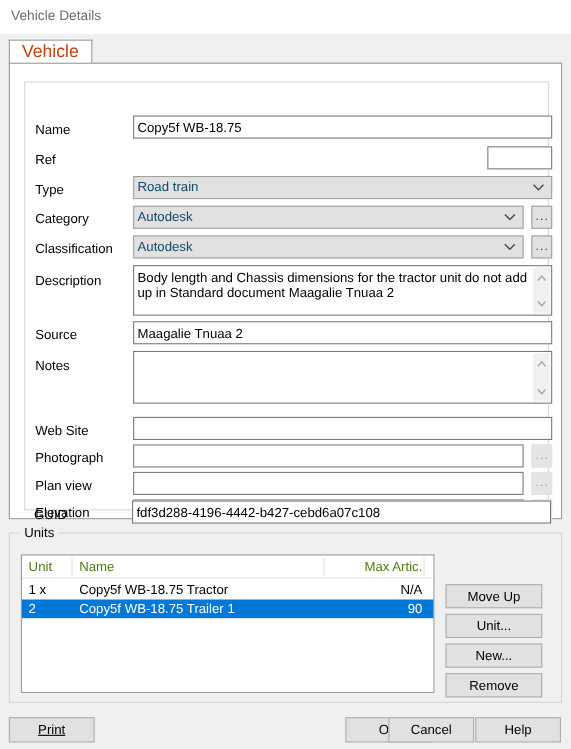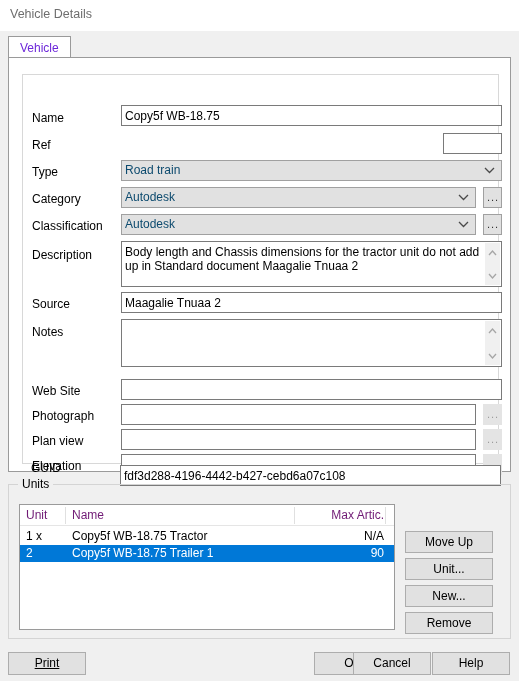--- a/index.html
+++ b/index.html
@@ -45,22 +45,22 @@
   .tab {
     position: absolute;
     left: 0; top: 0;
     height: 22px;
     padding: 0 11px;
     line-height: 22px;
     background: #ffffff;
     border: 1px solid #9a9a9a;
     border-bottom: none;
     box-sizing: border-box;
-    font-size: 12px;
-    color: #6d28d9;
+    font-size: 16px;
+    color: #c2410c;
     white-space: nowrap;
   }
   .tab-rest {
     position: absolute;
     left: 0; top: 0;
     width: 503px; height: 22px;
     background: #f0f0f0;
     border-bottom: 1px solid #9a9a9a;
     box-sizing: border-box;
   }
@@ -190,21 +190,21 @@
     left: 0; top: 0;
     width: 100%; height: 21px;
     box-sizing: border-box;
     border-bottom: 1px solid #e5e5e5;
   }
   .lv-header .hcell {
     position: absolute;
     top: 0; height: 21px;
     line-height: 21px;
     font-size: 12px;
-    color: #701a75;
+    color: #4d7c0f;
     box-sizing: border-box;
     white-space: nowrap;
   }
   .hsep {
     position: absolute;
     top: 2px;
     width: 1px; height: 17px;
     background: #e0e0e0;
   }
   .lv-row {
@@ -352,21 +352,21 @@
       <input class="txt" style="left: 98px; top: 354px; width: 355px; height: 21px;" value="">
       <div class="ellipsis-btn disabled" style="left:460px; top:354px;">...</div>
 
       <div class="lbl" style="left:9px; top:384px;">Elevation</div>
       <input class="txt" style="left: 98px; top: 379px; width: 355px; height: 21px;" value="">
       <div class="ellipsis-btn disabled" style="left:460px; top:379px;">...</div>
 
     </div>
 
     <div class="lbl" style="left:22px; top:403px;">GUID</div>
-    <input class="txt" style="left: 111px; top: 397px; width: 381px; height: 21px; margin-top: 10px;" value="fdf3d288-4196-4442-b427-cebd6a07c108">
+    <input class="txt" style="left: 111px; top: 397px; width: 381px; height: 21px;" value="fdf3d288-4196-4442-b427-cebd6a07c108">
   </div>
 
   <div class="groupbox"></div>
   <div class="groupbox-title">Units</div>
 
   <div class="listview">
     <div class="lv-header">
       <div class="hcell" style="left:6px;">Unit</div>
       <div class="hsep" style="left:45px;"></div>
       <div class="hcell" style="left:52px;">Name</div>

